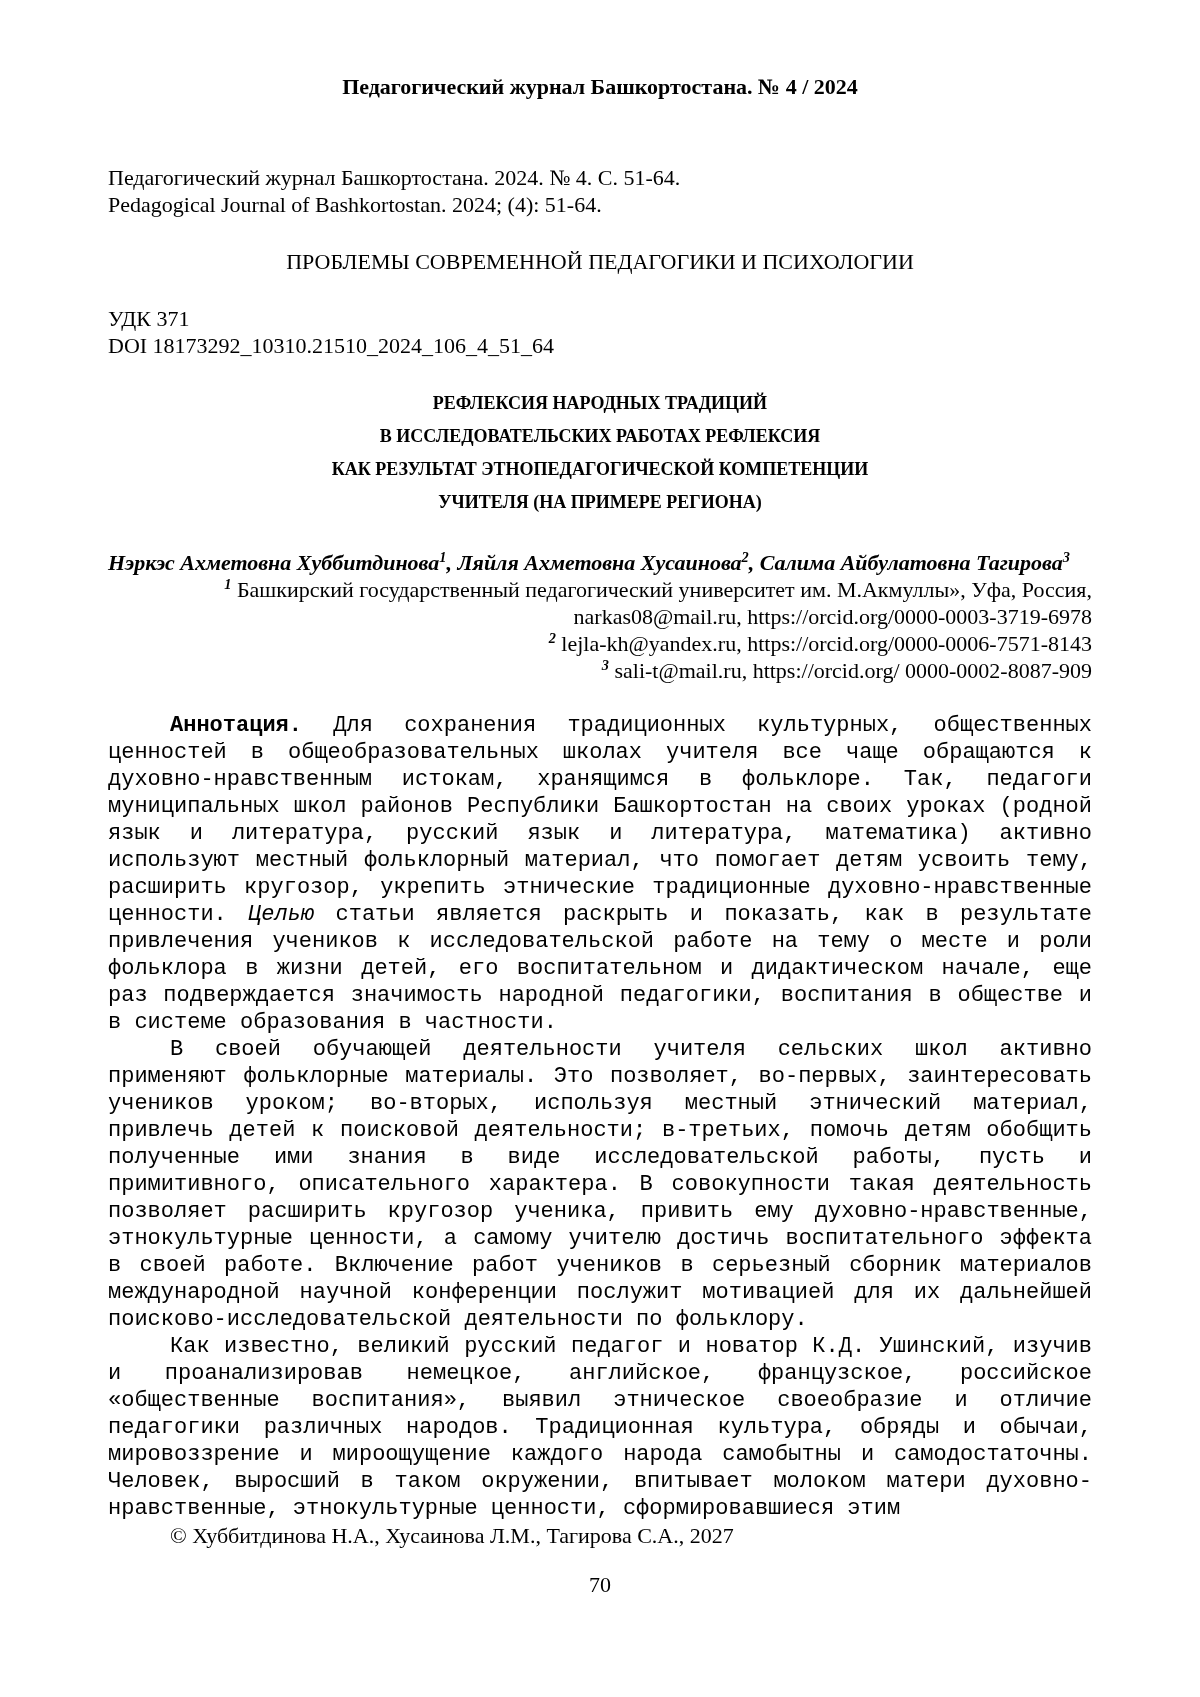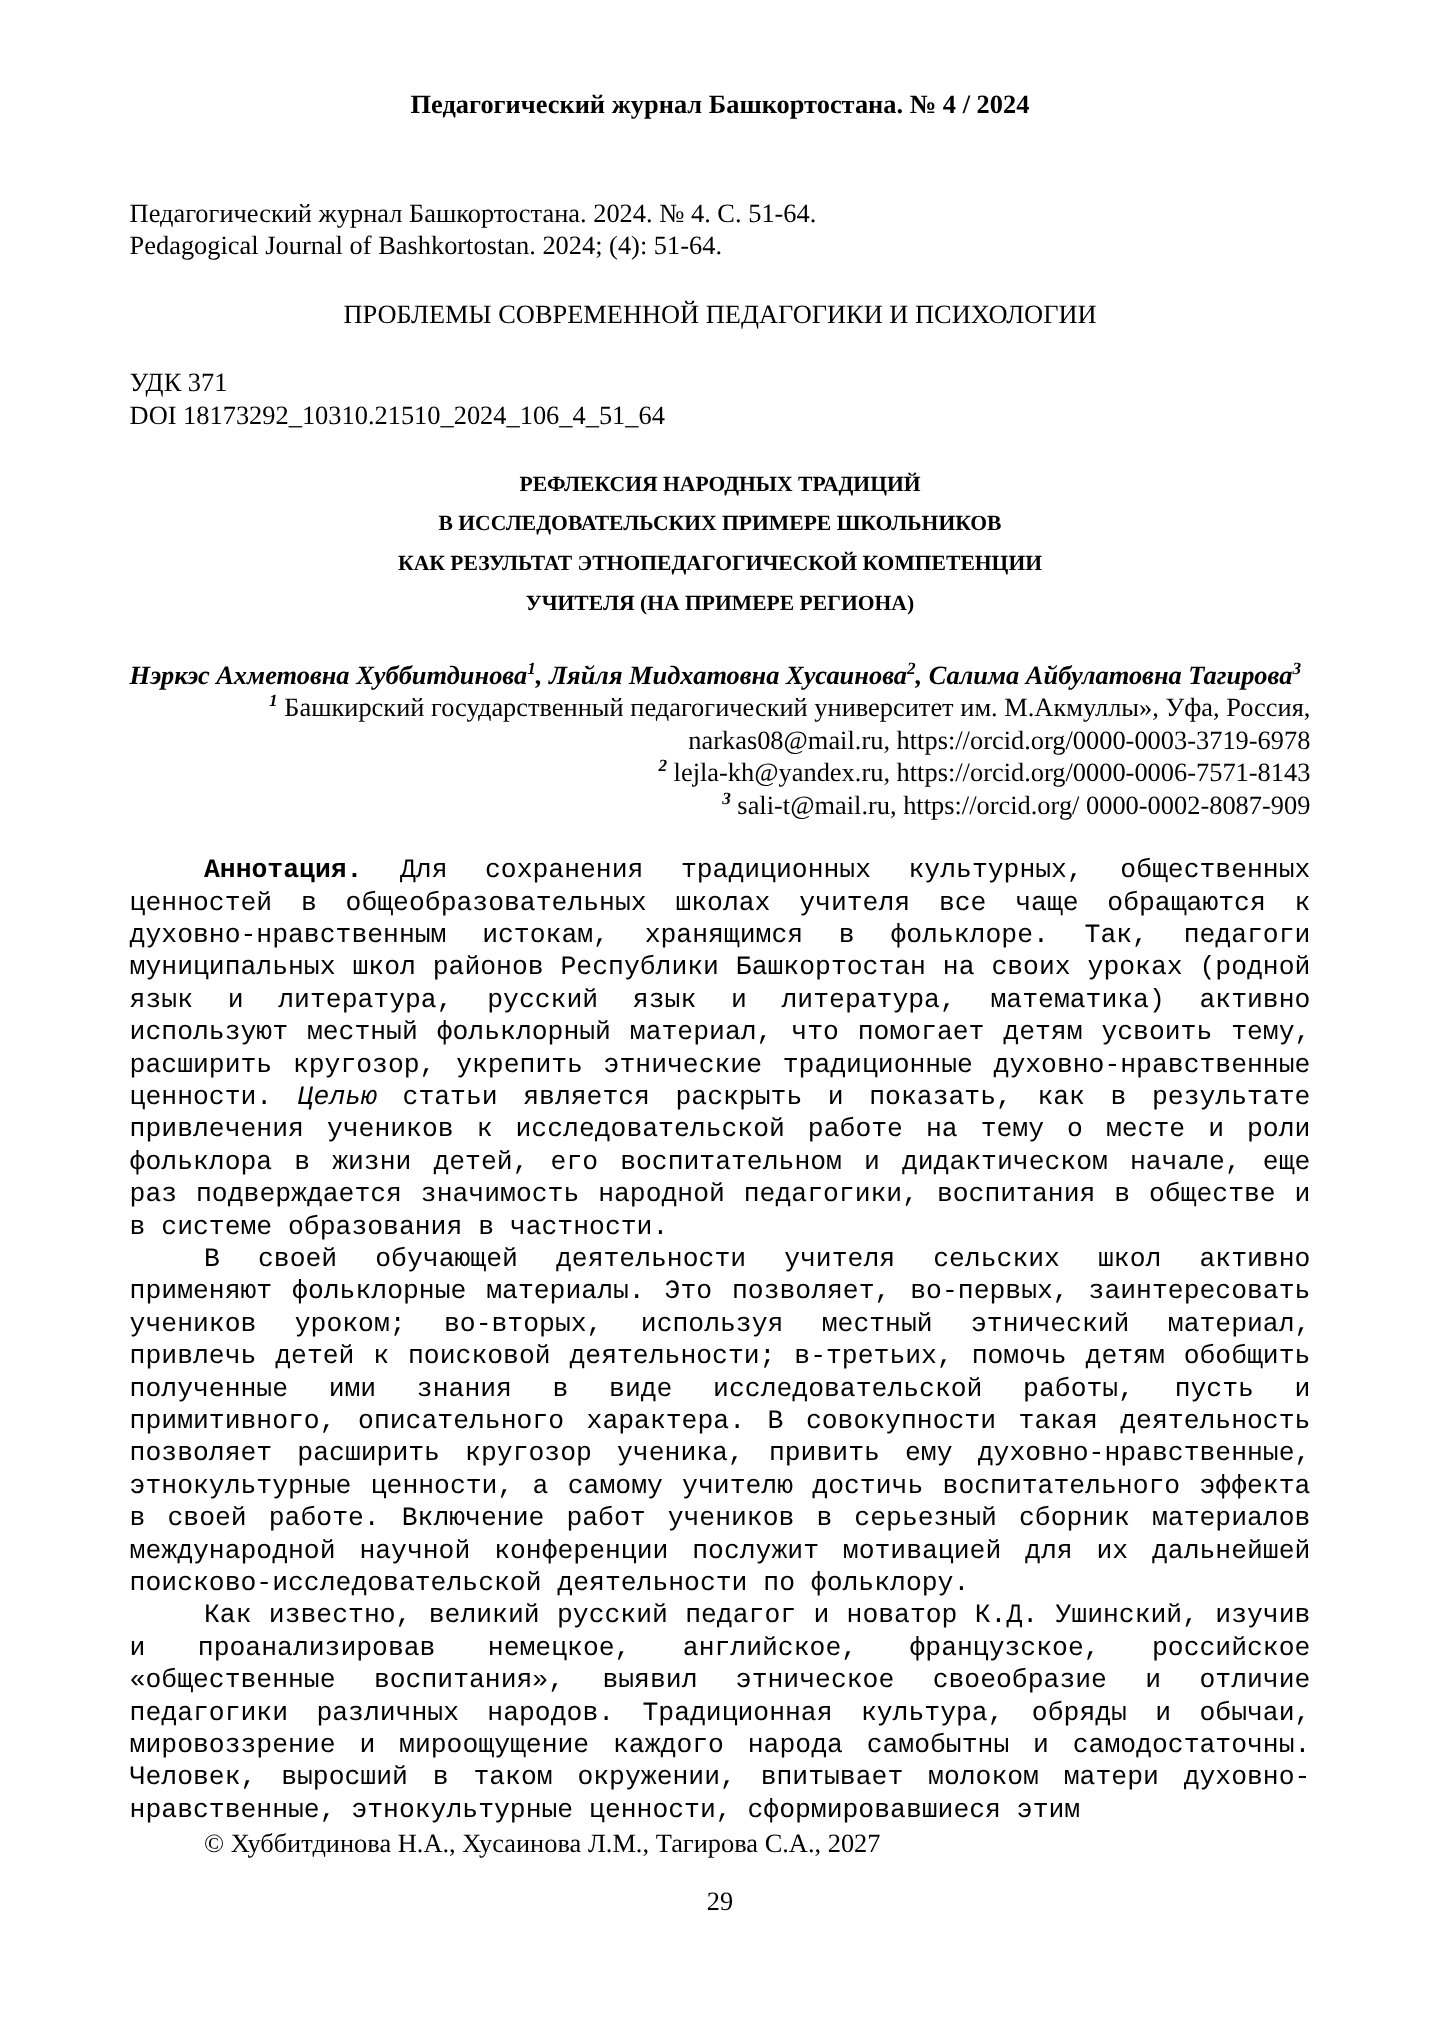--- a/index.html
+++ b/index.html
@@ -86,36 +86,36 @@
 
   <div class="section-heading">ПРОБЛЕМЫ СОВРЕМЕННОЙ ПЕДАГОГИКИ И ПСИХОЛОГИИ</div>
 
   <div class="meta-block">
     <div>УДК 371</div>
     <div>DOI 18173292_10310.21510_2024_106_4_51_64</div>
   </div>
 
   <h1 class="article-title">
     <span class="title-line">РЕФЛЕКСИЯ НАРОДНЫХ ТРАДИЦИЙ</span>
-    <span class="title-line">В ИССЛЕДОВАТЕЛЬСКИХ ПРИМЕРЕ ШКОЛЬНИКОВ</span>
+    <span class="title-line">В ИССЛЕДОВАТЕЛЬСКИХ РАБОТАХ РЕФЛЕКСИЯ</span>
     <span class="title-line">КАК РЕЗУЛЬТАТ ЭТНОПЕДАГОГИЧЕСКОЙ КОМПЕТЕНЦИИ</span>
     <span class="title-line">УЧИТЕЛЯ (НА ПРИМЕРЕ РЕГИОНА)</span>
   </h1>
 
-  <p class="authors"><span>Нэркэс Ахметовна Хуббитдинова</span><sup>1</sup><span>, </span><span>Ляйля Мидхатовна Хусаинова</span><sup>2</sup><span>, </span><span>Салима Айбулатовна Тагирова</span><sup>3</sup></p>
+  <p class="authors"><span>Нэркэс Ахметовна Хуббитдинова</span><sup>1</sup><span>, </span><span>Ляйля Ахметовна Хусаинова</span><sup>2</sup><span>, </span><span>Салима Айбулатовна Тагирова</span><sup>3</sup></p>
 
   <div class="affiliations">
     <p class="affiliation"><sup class="aff-sup">1</sup><span> Башкирский государственный педагогический университет им. М.Акмуллы», Уфа, Россия, narkas08@mail.ru, https://orcid.org/0000-0003-3719-6978</span></p>
     <p class="affiliation"><sup class="aff-sup">2</sup><span> lejla-kh@yandex.ru, https://orcid.org/0000-0006-7571-8143</span></p>
     <p class="affiliation"><sup class="aff-sup">3</sup><span> sali-t@mail.ru, https://orcid.org/ 0000-0002-8087-909</span></p>
   </div>
 
   <p class="body-par abstract"><span class="abstract-label">Аннотация.</span><span> Для сохранения традиционных культурных, общественных ценностей в общеобразовательных школах учителя все чаще обращаются к духовно-нравственным истокам, хранящимся в фольклоре. Так, педагоги муниципальных школ районов Республики Башкортостан на своих уроках (родной язык и литература, русский язык и литература, математика) активно используют местный фольклорный материал, что помогает детям усвоить тему, расширить кругозор, укрепить этнические традиционные духовно-нравственные ценности. </span><span class="abstract-emphasis">Целью</span><span> статьи является раскрыть и показать, как в результате привлечения учеников к исследовательской работе на тему о месте и роли фольклора в жизни детей, его воспитательном и дидактическом начале, еще раз подверждается значимость народной педагогики, воспитания в обществе и в системе образования в частности.</span></p>
 
   <p class="body-par">В своей обучающей деятельности учителя сельских школ активно применяют фольклорные материалы. Это позволяет, во-первых, заинтересовать учеников уроком; во-вторых, используя местный этнический материал, привлечь детей к поисковой деятельности; в-третьих, помочь детям обобщить полученные ими знания в виде исследовательской работы, пусть и примитивного, описательного характера. В совокупности такая деятельность позволяет расширить кругозор ученика, привить ему духовно-нравственные, этнокультурные ценности, а самому учителю достичь воспитательного эффекта в своей работе. Включение работ учеников в серьезный сборник материалов международной научной конференции послужит мотивацией для их дальнейшей поисково-исследовательской деятельности по фольклору.</p>
 
   <p class="body-par">Как известно, великий русский педагог и новатор К.Д. Ушинский, изучив и проанализировав немецкое, английское, французское, российское «общественные воспитания», выявил этническое своеобразие и отличие педагогики различных народов. Традиционная культура, обряды и обычаи, мировоззрение и мироощущение каждого народа самобытны и самодостаточны. Человек, выросший в таком окружении, впитывает молоком матери духовно-нравственные, этнокультурные ценности, сформировавшиеся этим</p>
 
   <p class="copyright">© Хуббитдинова Н.А., Хусаинова Л.М., Тагирова С.А., 2027</p>
 
-  <div class="page-number">29</div>
+  <div class="page-number">70</div>
 
 </div>
 
 </body></html>

